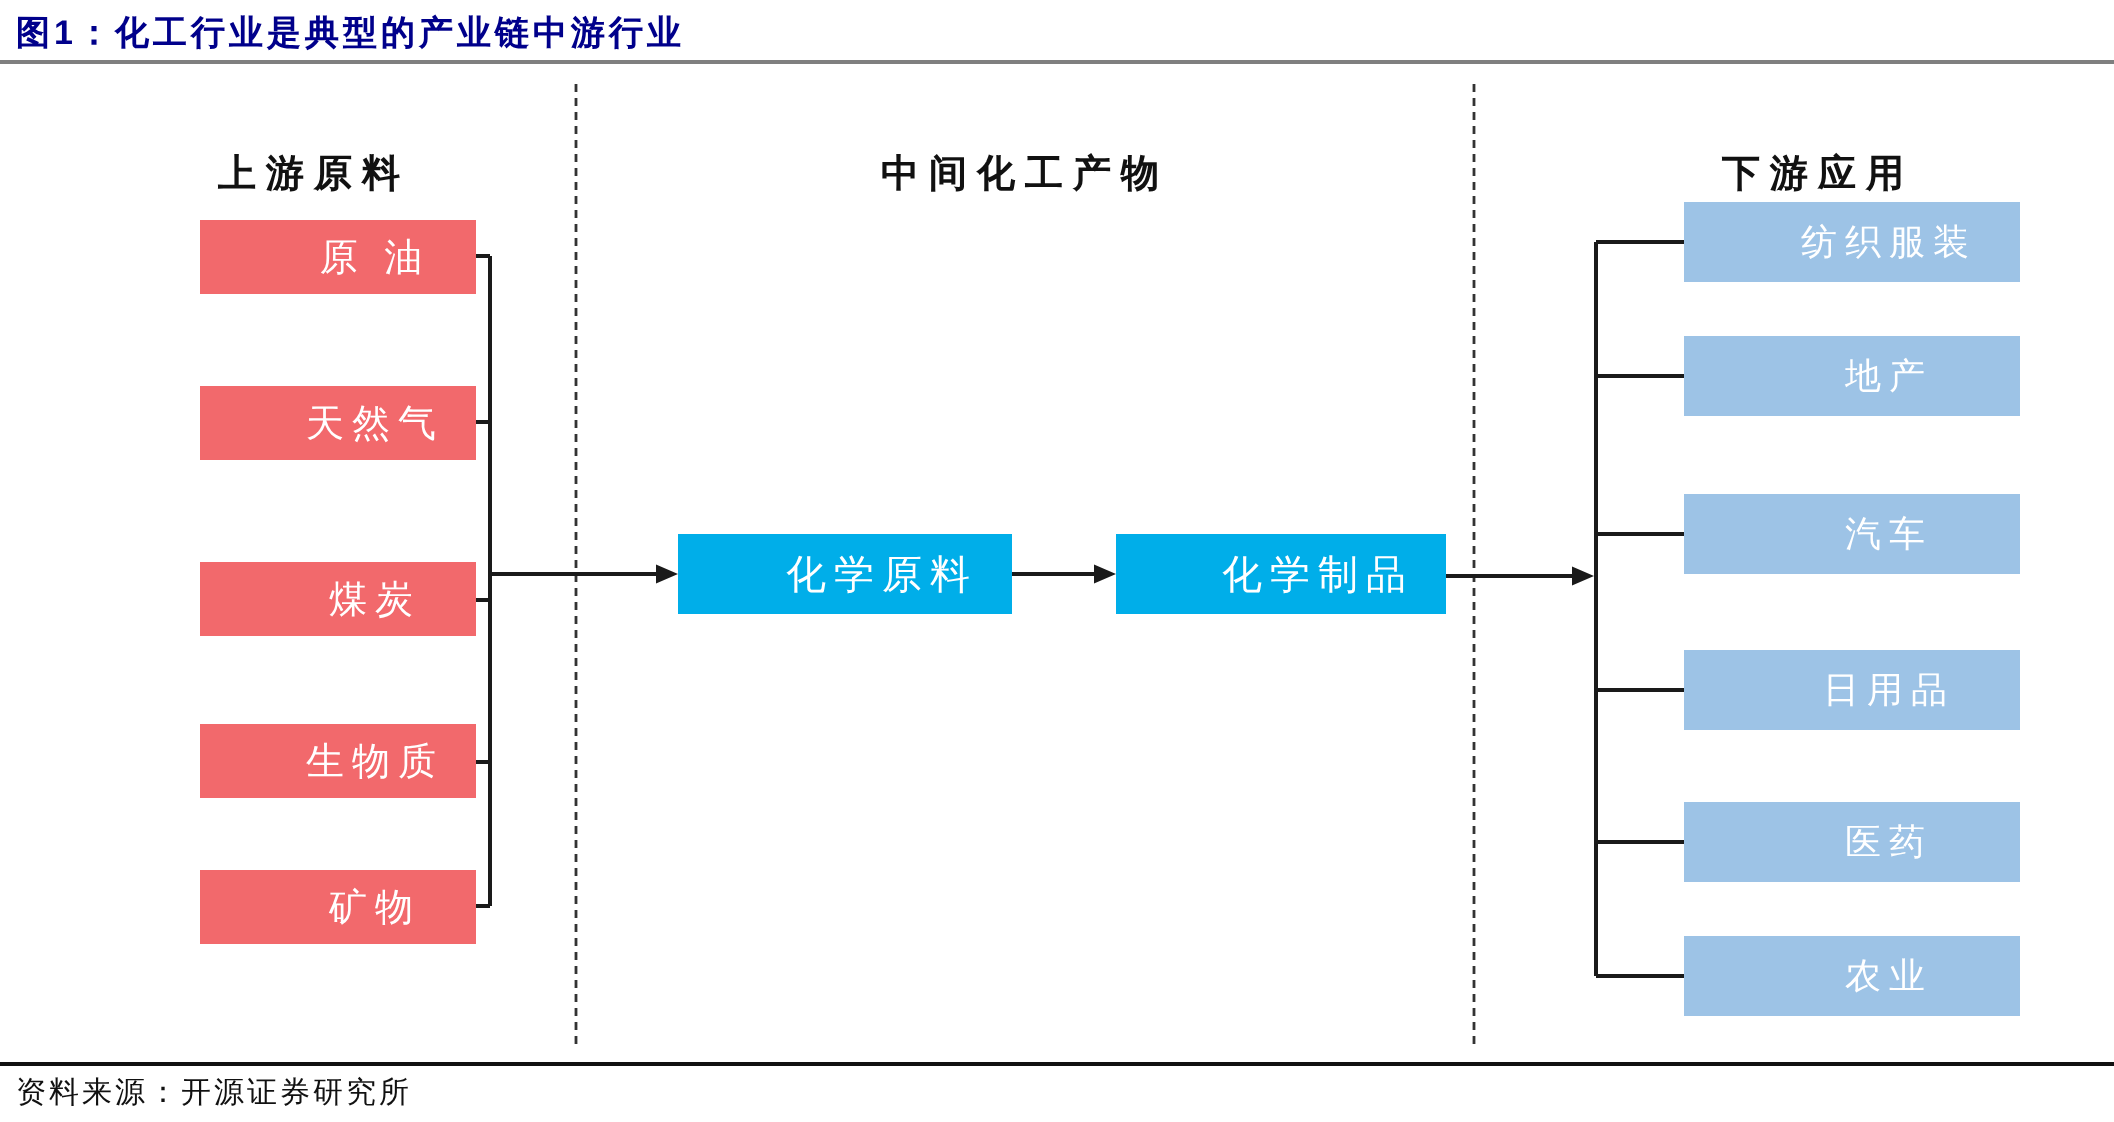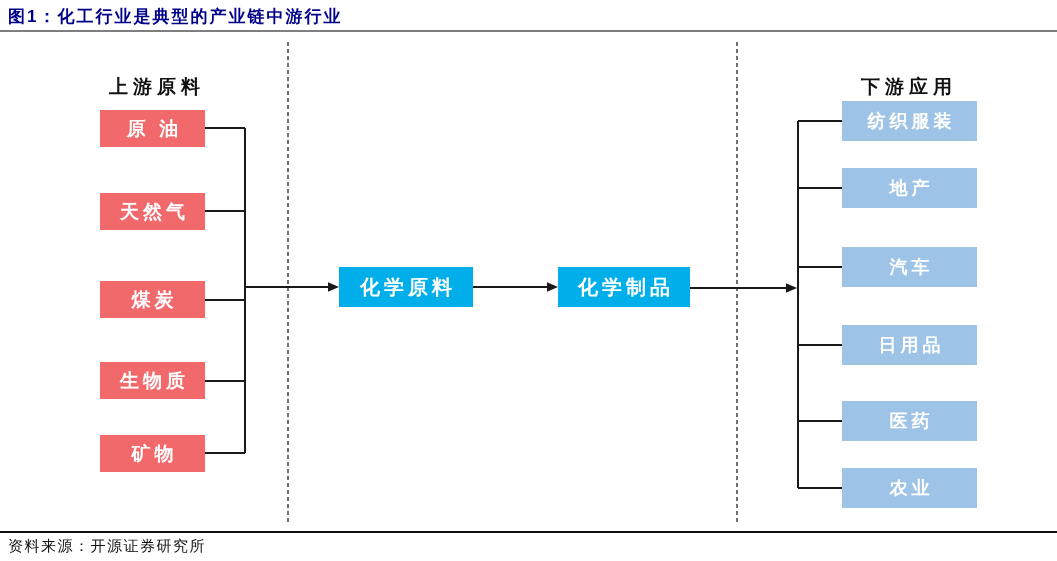--- a/index.html
+++ b/index.html
@@ -25,22 +25,22 @@
     position:absolute;top:46px;height:26px;
     font-size:19px;font-weight:bold;color:#111;
     letter-spacing:5px;text-align:center;white-space:nowrap;margin-top:28px;
   }
   .col-header.up{left:32px;width:250px;}
   .col-header.mid{left:288px;width:449px;}
   .col-header.down{left:759px;width:300px;}
   .wires{position:absolute;left:0;top:0;pointer-events:none;}
   .node{
     position:absolute;display:flex;align-items:center;justify-content:center;
-    color:var(--c-boxtext);font-weight:bold;white-space:nowrap;
-    letter-spacing:4px;text-indent:4px;
+    color:var(--c-boxtext);font-weight:normal;white-space:nowrap;
+    letter-spacing:4px;text-indent:4px;padding-left:33px;
   }
   .node.up{left:100px;width:105px;height:37px;background:var(--c-up);font-size:19px;}
   .node.mid{top:267px;height:40px;background:var(--c-mid);font-size:20px;}
   .node.mid.m0{left:339px;width:134px;}
   .node.mid.m1{left:558px;width:132px;}
   .node.down{left:842px;width:135px;height:40px;background:var(--c-down);font-size:18px;}
   .u0{top:110px}.u1{top:193px}.u2{top:281px}.u3{top:362px}.u4{top:435px}
   .d0{top:101px}.d1{top:168px}.d2{top:247px}.d3{top:325px}.d4{top:401px}.d5{top:468px}
   .footer-rule{position:absolute;left:0;top:531px;width:1057px;height:2px;background:#111;}
   .source{
@@ -50,20 +50,21 @@
 </style>
 </head>
 <body>
 
 <div class="canvas">
 
   <div class="fig-title">图1：化工行业是典型的产业链中游行业</div>
   <div class="title-rule"></div>
 
   <div class="col-header up">上游原料</div>
+  <div class="col-header mid">中间化工产物</div>
   <div class="col-header down">下游应用</div>
 
   <svg class="wires" width="1057" height="561" viewBox="0 0 1057 561">
 
     <path d="M288 42 V524 M737 42 V524" stroke="#333" stroke-width="1.4" stroke-dasharray="4 3" fill="none"></path>
 
     <path d="M205 128 H245 M205 211 H245 M205 300 H245 M205 381 H245 M205 453 H245 M245 128 V453" stroke="#1a1a1a" stroke-width="2" fill="none"></path>
 
     <line x1="245" y1="287" x2="330" y2="287" stroke="#1a1a1a" stroke-width="2"></line>
     <polygon points="339,287 328,282.2 328,291.8" fill="#1a1a1a"></polygon>

